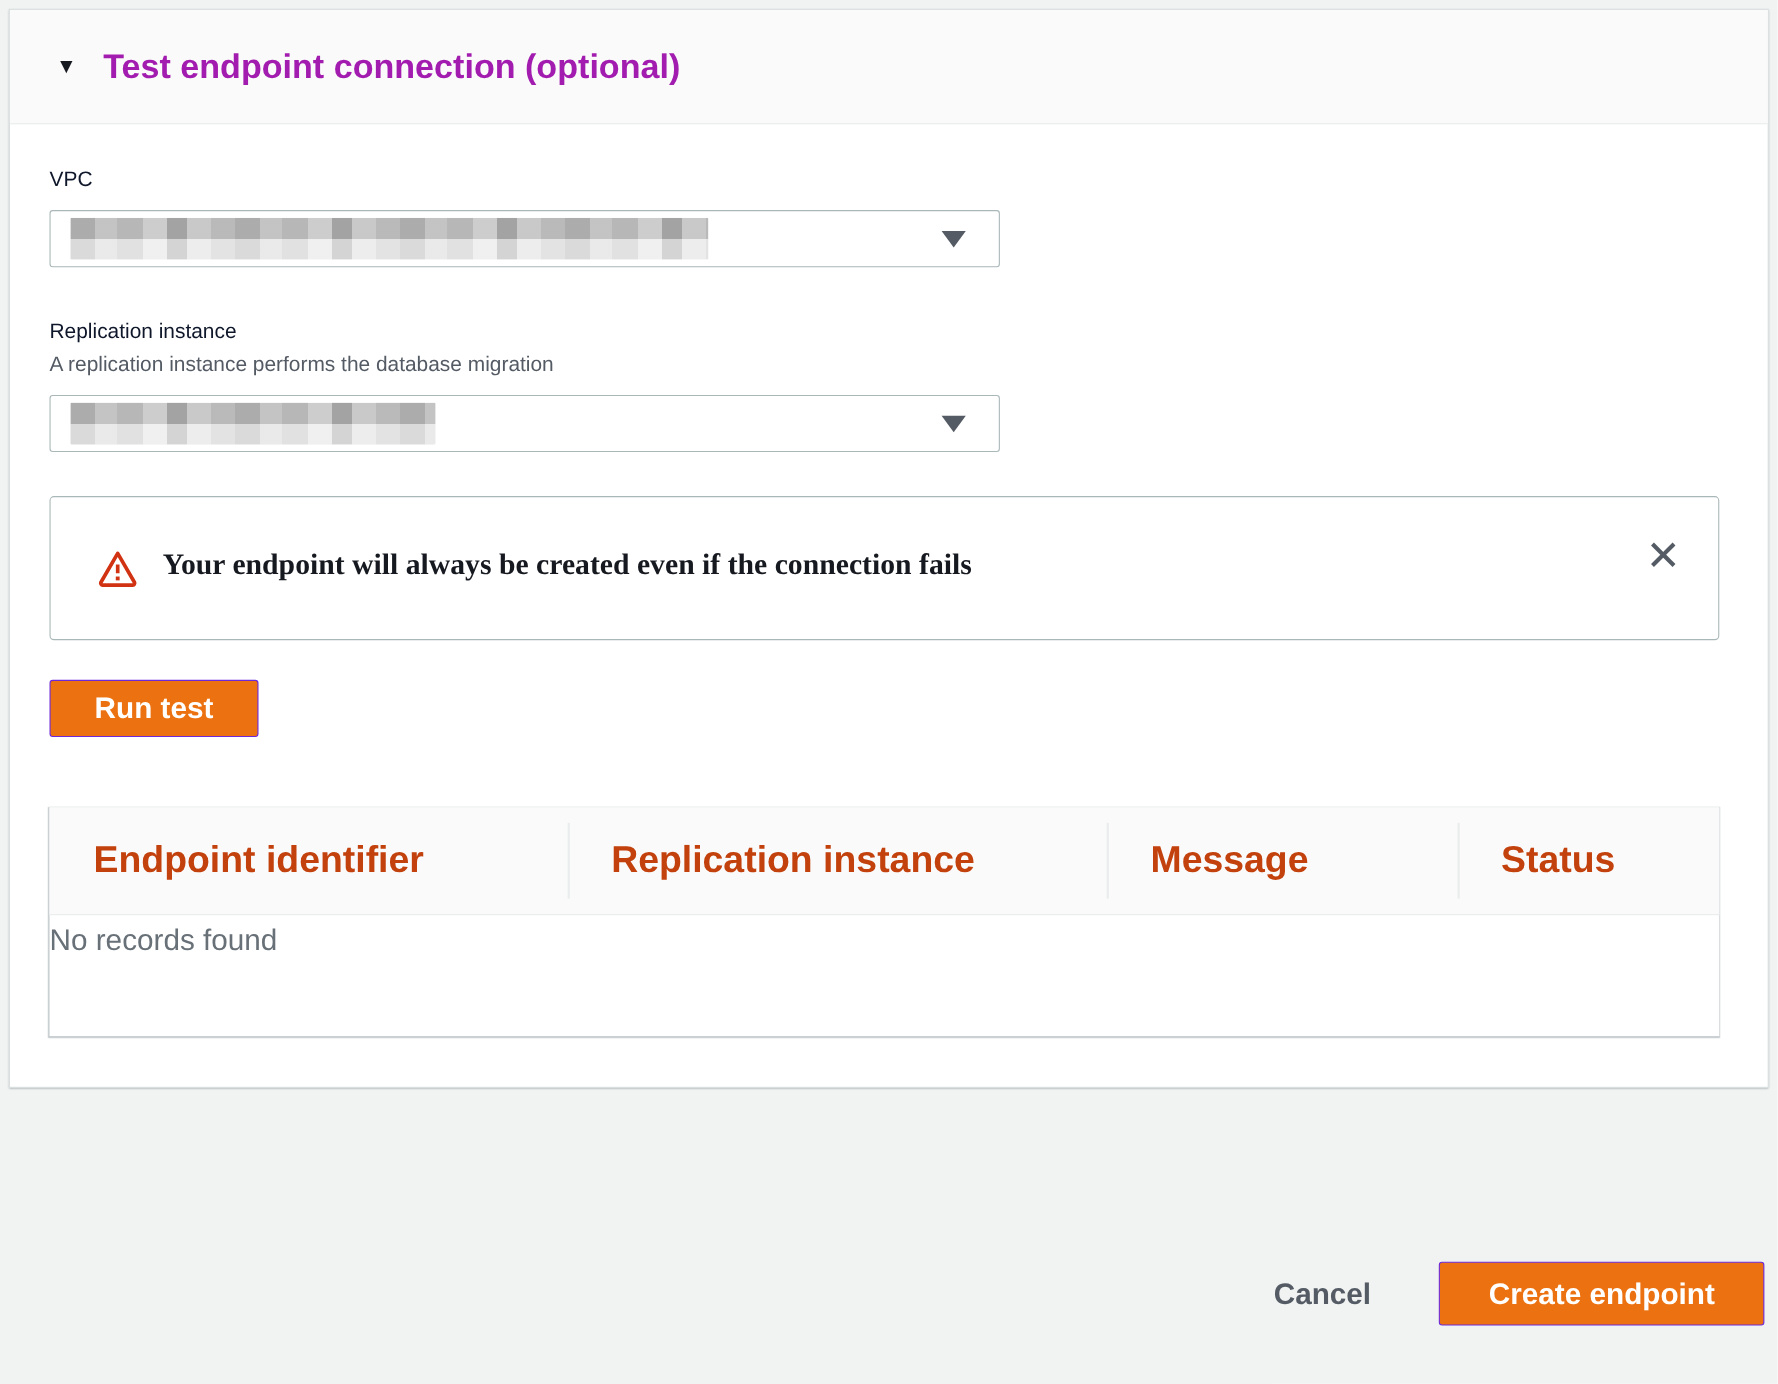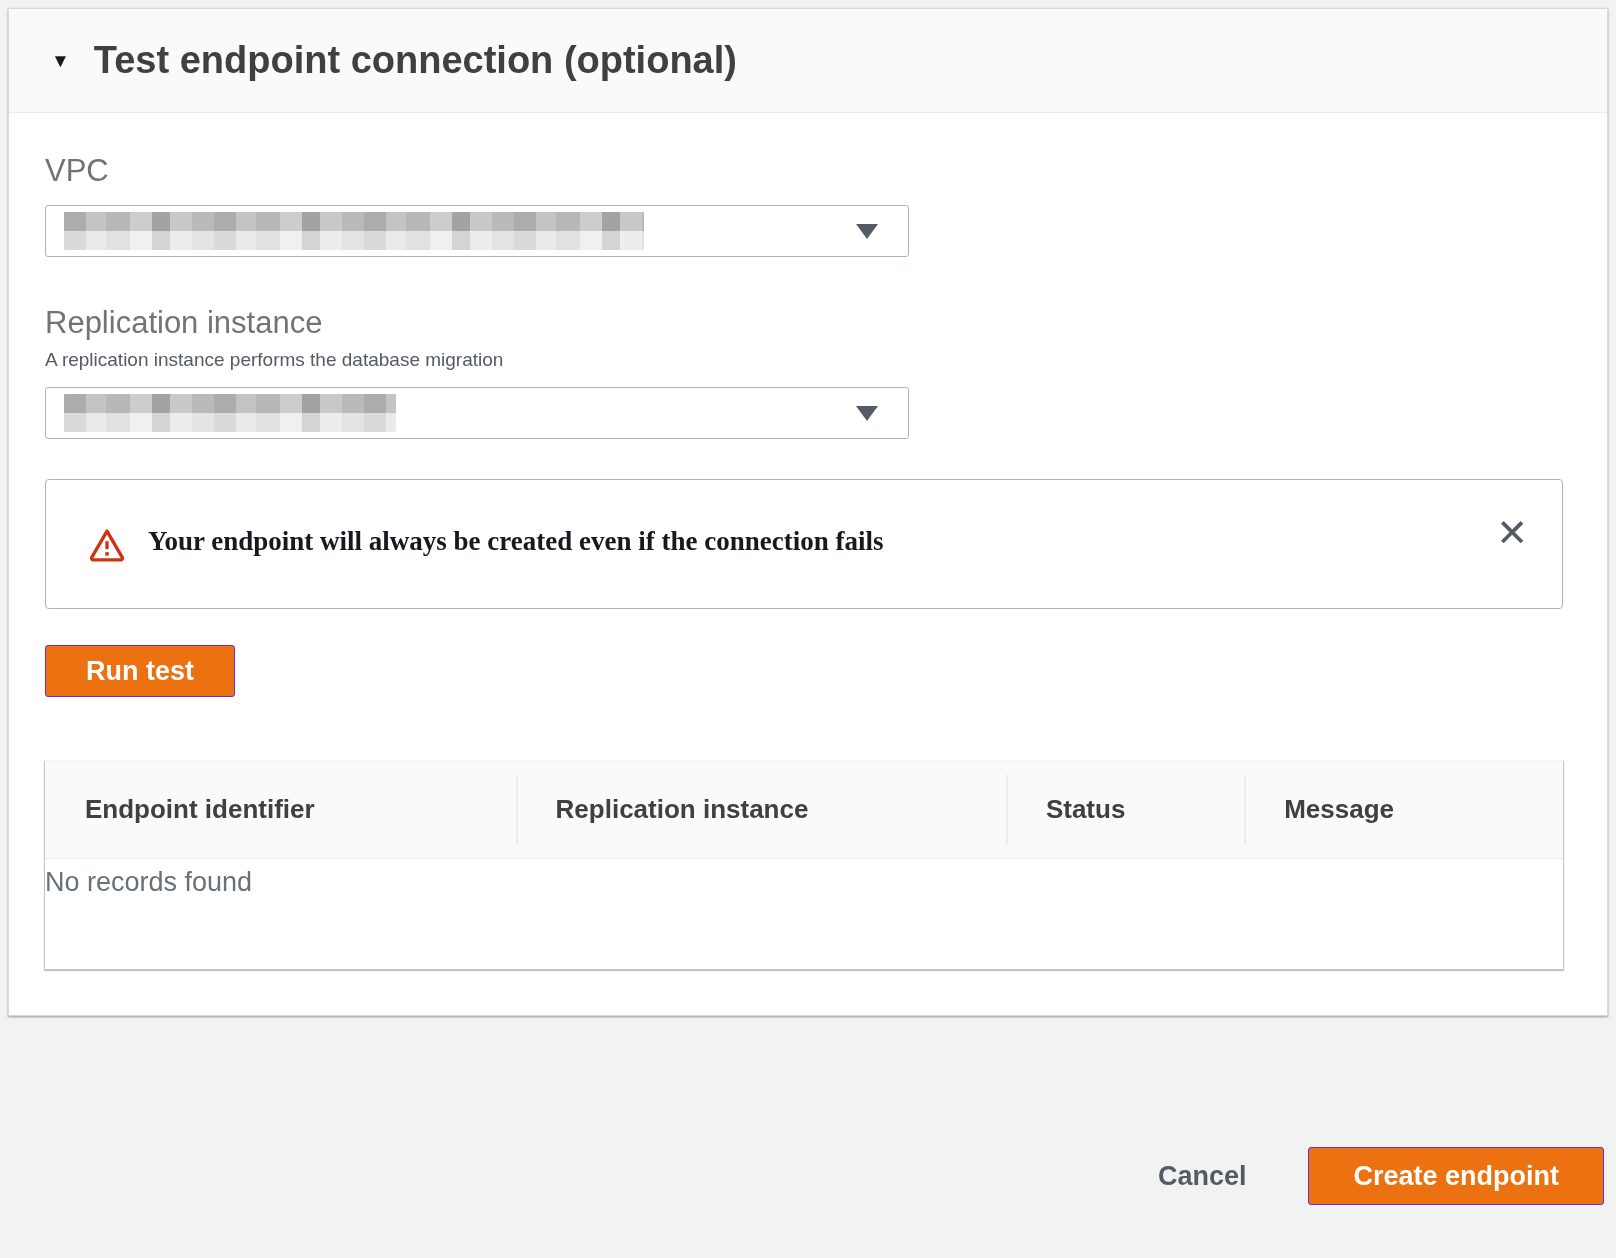--- a/index.html
+++ b/index.html
@@ -28,30 +28,30 @@
     padding-left: 42px;
     cursor: pointer;
   }
   .collapse-caret {
     font-size: 19px;
     color: #16191f;
     margin-right: 24px;
     line-height: 1;
   }
   .card-title {
-    font-size: 38px;
-    font-weight: bold;
-    color: #404040;
+    font-size: 31px;
+    font-weight: bold;
+    color: #a21caf;
   }
   .card-body { padding: 36px 44px 46px 36px; }
 
   
   .field-label {
-    font-size: 31px;
-    color: #737373;
+    font-size: 19px;
+    color: #0f172a;
     margin-top: 4px;
   }
   .field-desc {
     font-size: 19px;
     color: #545b64;
     margin-top: 8px;
   }
   .select-box {
     margin-top: 16px;
     width: 864px;
@@ -150,23 +150,23 @@
     box-shadow: 0 1px 1px 1px rgba(0,28,36,.25);
   }
   .table-header {
     display: flex;
     align-items: center;
     height: 98px;
     background: #fafafa;
     border-bottom: 1px solid #eaeded;
   }
   .th {
-    font-size: 26px;
-    font-weight: bold;
-    color: #404040;
+    font-size: 34px;
+    font-weight: bold;
+    color: #c2410c;
     padding-left: 40px;
     position: relative;
     height: 100%;
     display: flex;
     align-items: center;
   }
   .th.c1 { width: 31%; }
   .th.c2 { width: 32.3%; }
   .th.c3 { width: 15.7%; }
   .th.c4 { width: 21%; }
@@ -247,22 +247,22 @@
       </div>
       <button class="warning-close">✕</button>
     </div>
 
     <button class="btn-primary run-test">Run test</button>
 
     <div class="table-card">
       <div class="table-header">
         <div class="th c1">Endpoint identifier</div>
         <div class="th c2">Replication instance</div>
+        <div class="th c4">Message</div>
         <div class="th c3">Status</div>
-        <div class="th c4">Message</div>
       </div>
       <div class="table-empty">No records found</div>
     </div>
 
   </div>
 </div>
 
 <div class="footer-actions">
   <button class="cancel-btn">Cancel</button>
   <button class="btn-primary create-endpoint">Create endpoint</button>

